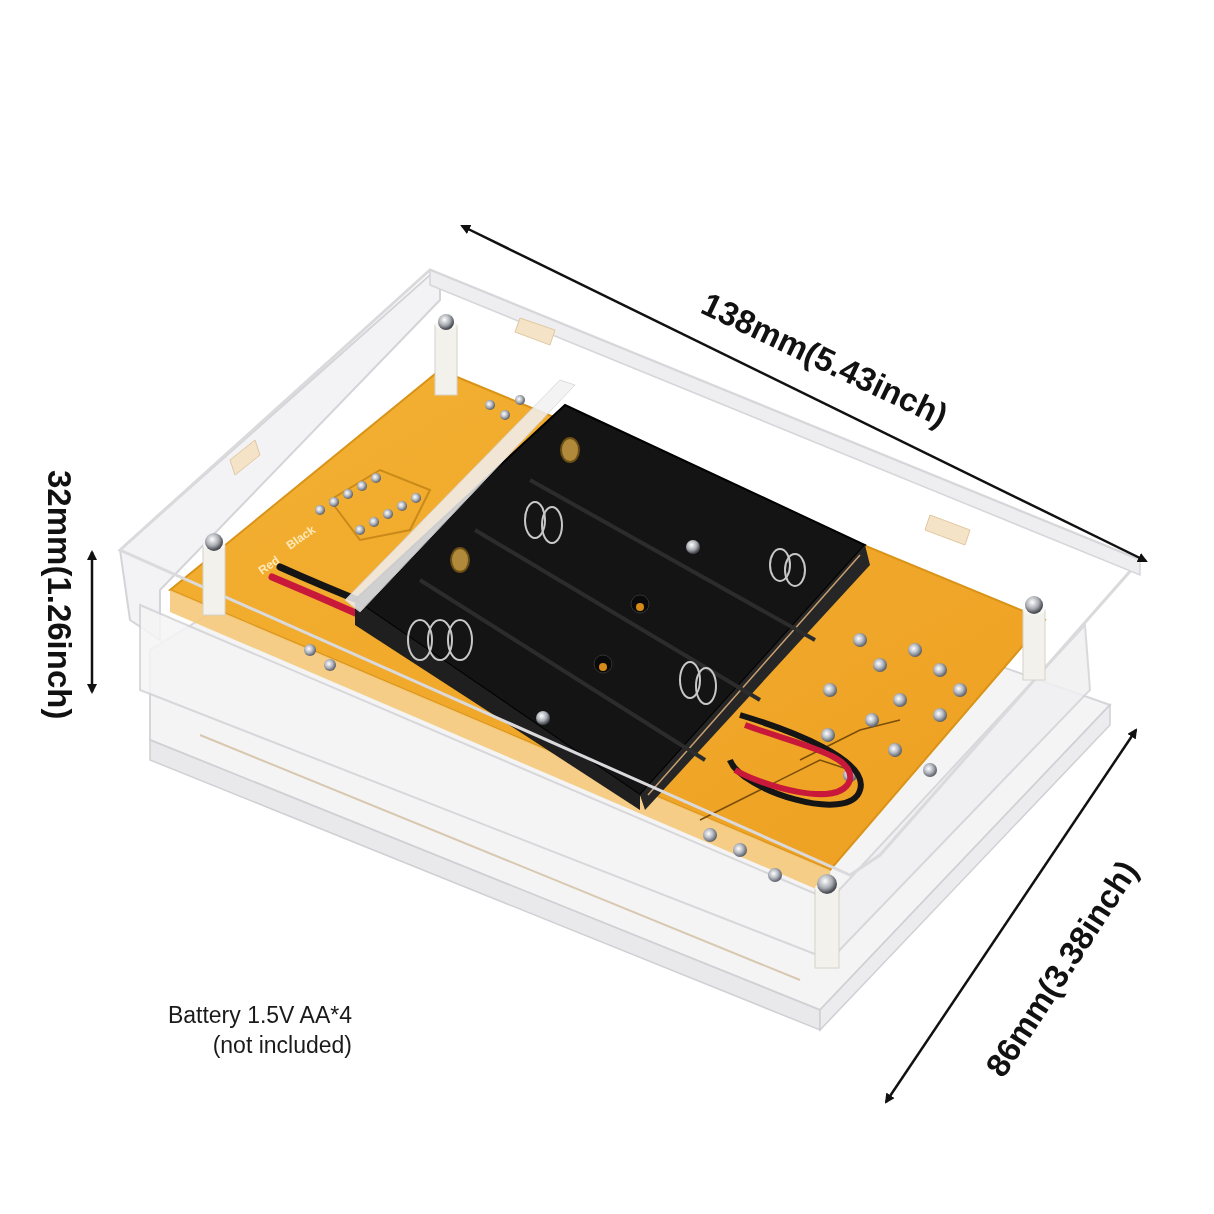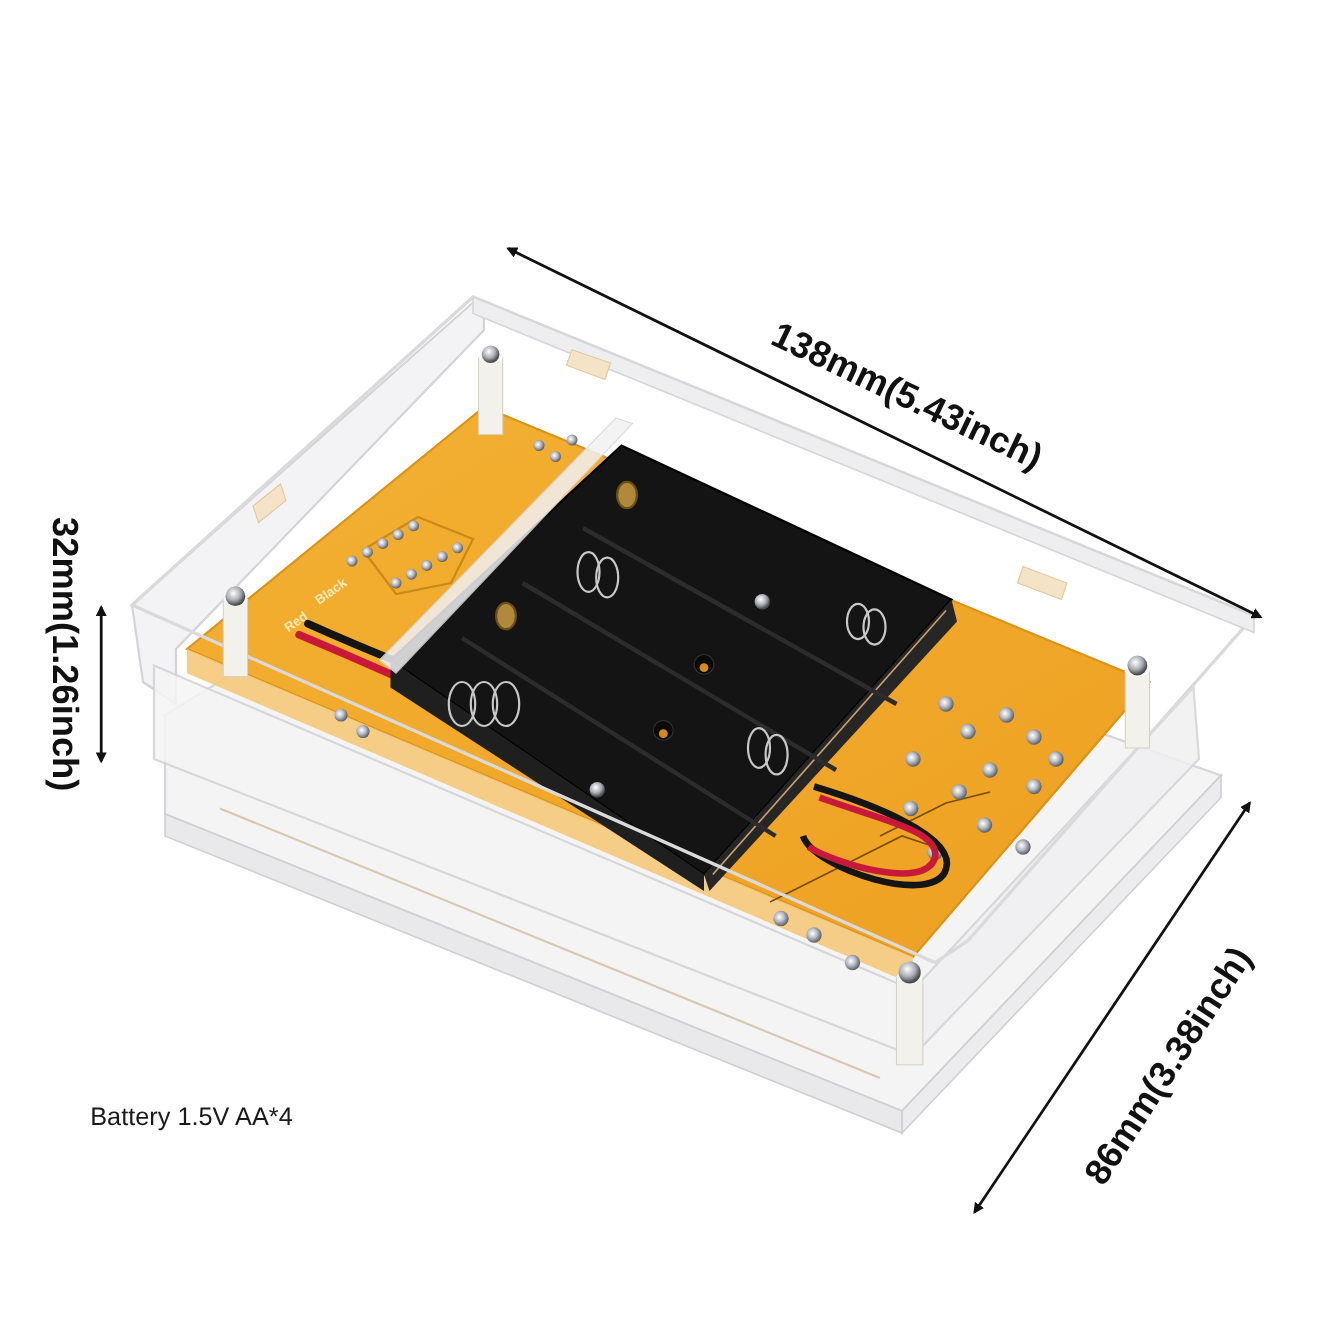--- a/index.html
+++ b/index.html
@@ -1,19 +1,19 @@
 <!DOCTYPE html>
 <html><head>
   <meta charset="utf-8">
   <style>
     html, body { margin: 0; padding: 0; background: #ffffff; }
     body { width: 1214px; height: 1214px; position: relative; overflow: hidden; font-family: "Liberation Sans", sans-serif; }
     .scene { position: absolute; left: 0; top: 0; width: 1214px; height: 1214px; }
     .dim-label { position: absolute; font-family: "Liberation Sans", sans-serif; font-weight: bold; color: #111; font-size: 33px; white-space: nowrap; transform-origin: 0 0; }
-    .caption { position: absolute; left: 82px; top: 1000px; width: 270px; text-align: left; font-family: "Liberation Sans", sans-serif; font-size: 23px; line-height: 30px; color: #1a1a1a; }
+    .caption { position: absolute; left: 82px; top: 1000px; width: 270px; text-align: right; font-family: "Liberation Sans", sans-serif; font-size: 23px; line-height: 30px; color: #1a1a1a; }
     .caption div { display: block; }
   </style>
 </head>
 <body>
 
 <svg class="scene" viewBox="0 0 1214 1214" xmlns="http://www.w3.org/2000/svg">
   <defs>
     <marker id="arrowhead" markerWidth="10" markerHeight="10" refX="8" refY="5" orient="auto-start-reverse" markerUnits="userSpaceOnUse">
       <path d="M0,0 L10,5 L0,10 Z" fill="#111"></path>
     </marker>
@@ -177,13 +177,14 @@
 </svg>
 
 <div class="dim-label" style="left:712px; top:285px; transform: rotate(25.5deg);">138mm(5.43inch)</div>
 
 <div class="dim-label" style="left:78px; top:470px; transform: rotate(90deg);">32mm(1.26inch)</div>
 
 <div class="dim-label" style="left:978px; top:1063px; transform: rotate(-57deg);">86mm(3.38inch)</div>
 
 <div class="caption">
   <div>Battery 1.5V AA*4</div>
+  <div>(not included)</div>
 </div>
 
 </body></html>

